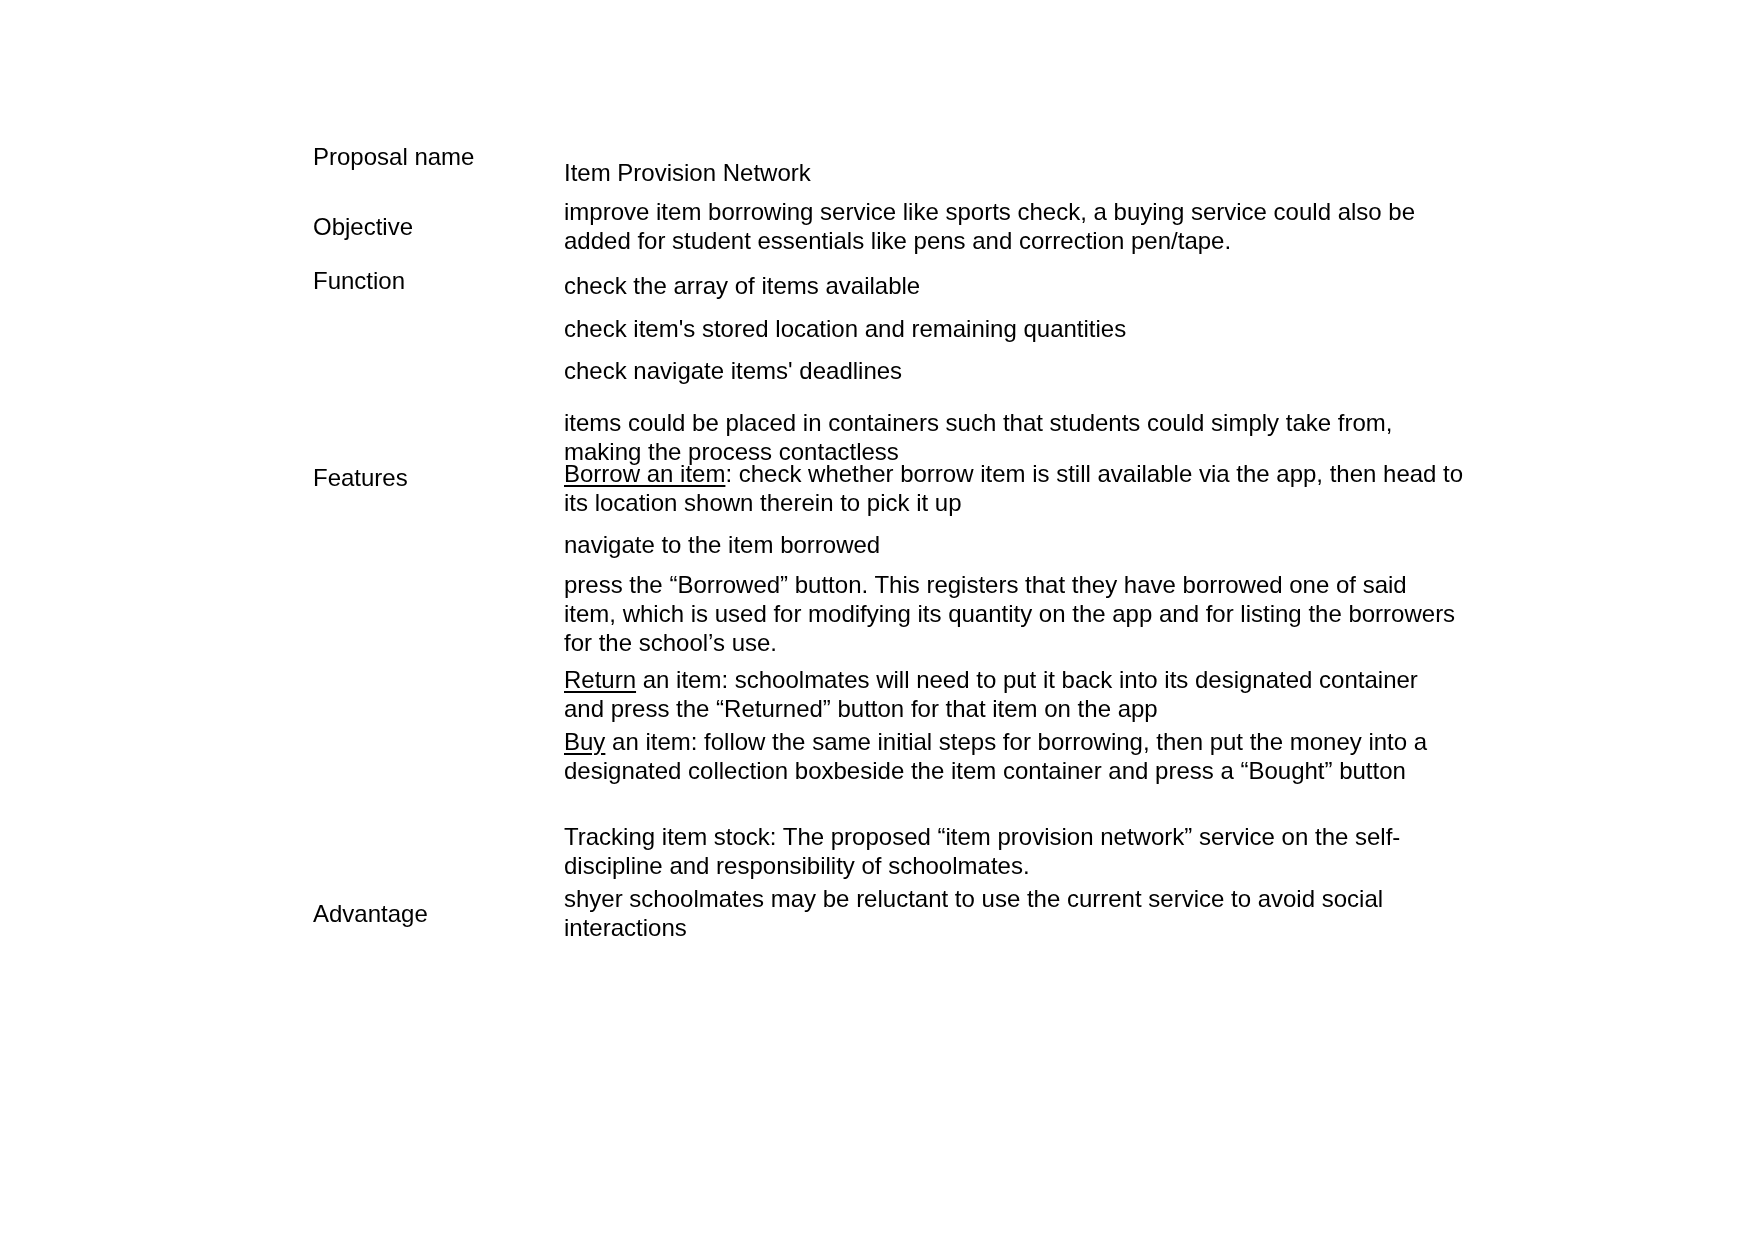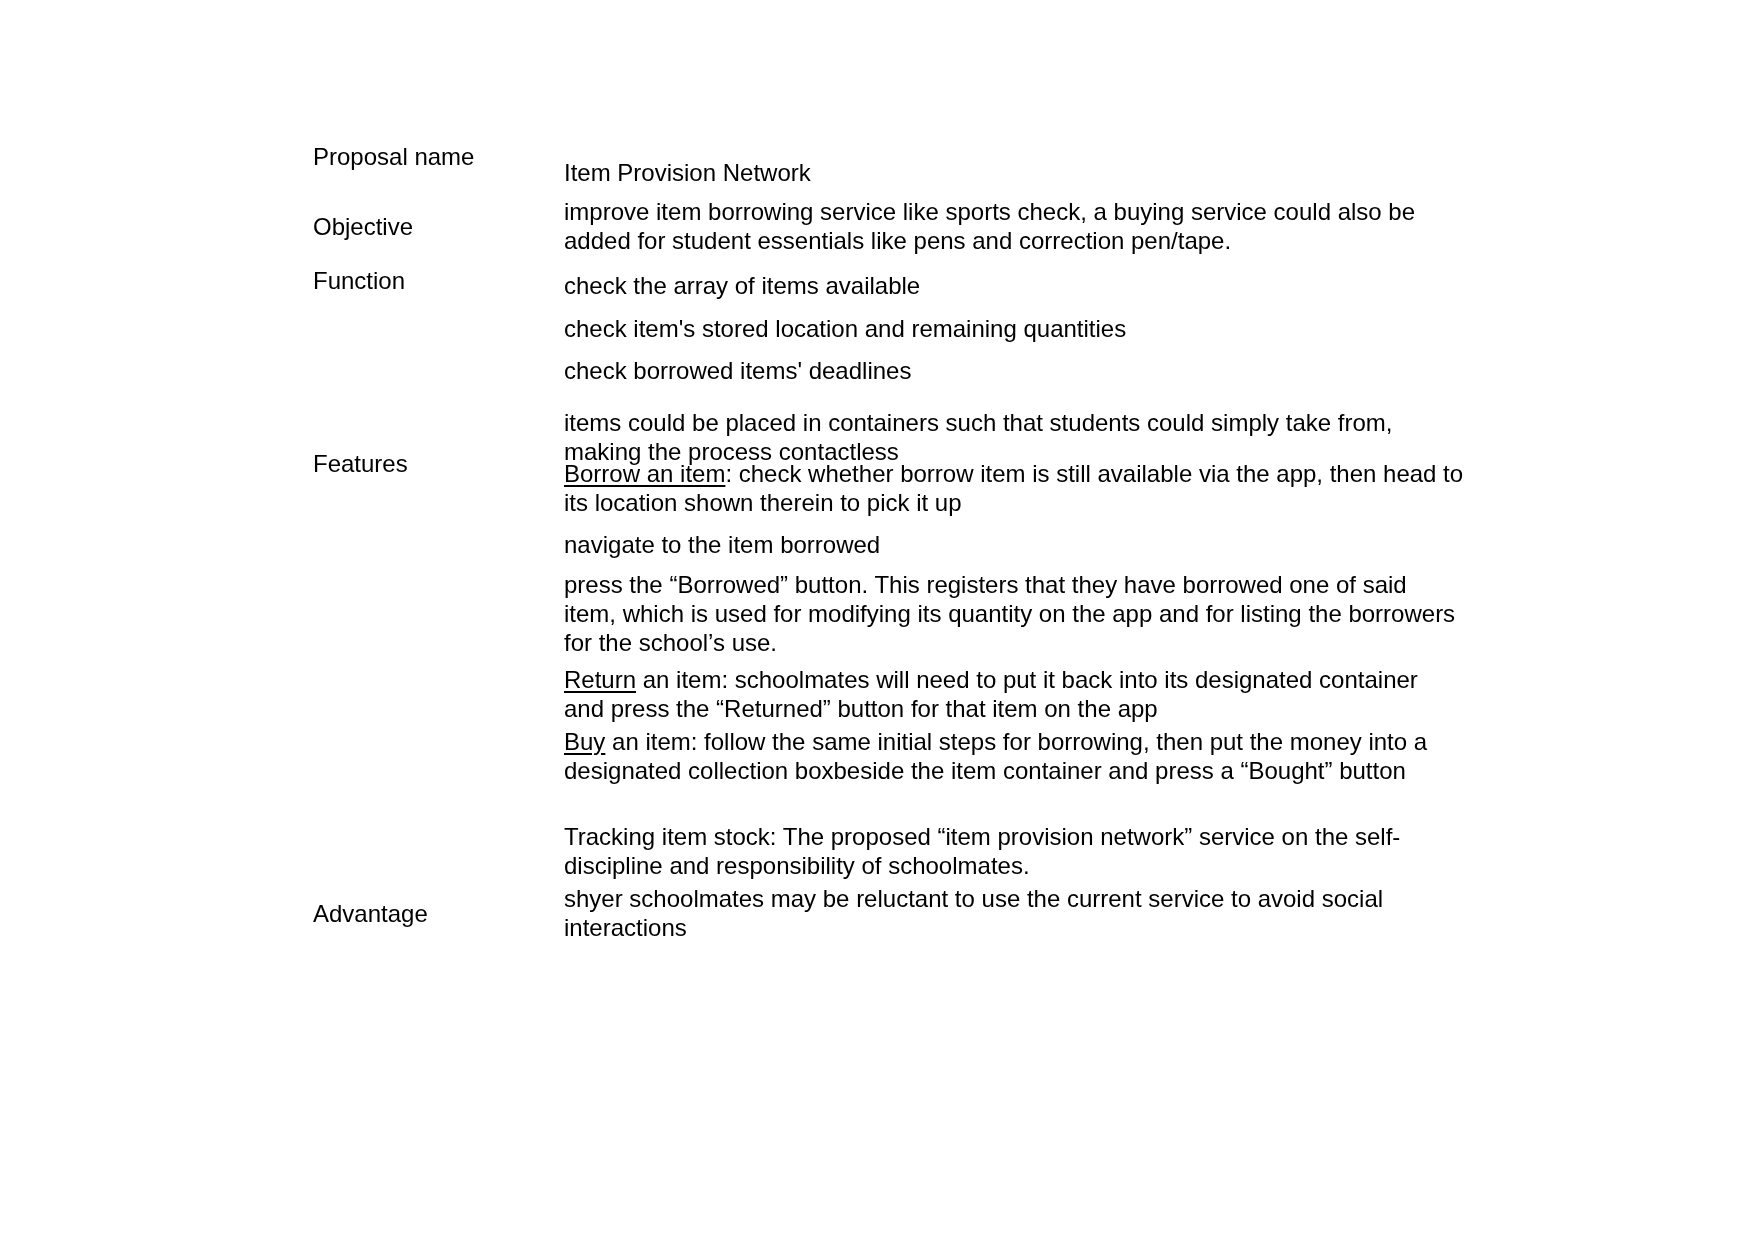--- a/index.html
+++ b/index.html
@@ -15,24 +15,24 @@
 <div>
   <div class="lbl" style="top:142px">Proposal name</div>
   <div class="val" style="top:158px">Item Provision Network</div>
 
   <div class="lbl" style="top:212px">Objective</div>
   <div class="val" style="top:197px">improve item borrowing service like sports check, a buying service could also be added for student essentials like pens and correction pen/tape.</div>
 
   <div class="lbl" style="top:266px">Function</div>
   <div class="val" style="top:271px">check the array of items available</div>
   <div class="val" style="top:314px">check item's stored location and remaining quantities</div>
-  <div class="val" style="top:356px">check borrowed items' deadlines</div>
+  <div class="val" style="top:356px">check navigate items' deadlines</div>
   <div class="val" style="top:408px">items could be placed in containers such that students could simply take from, making the process contactless</div>
 
-  <div class="lbl" style="top:449px">Features</div>
+  <div class="lbl" style="top:463px">Features</div>
   <div class="val" style="top:459px"><u>Borrow an item</u><span>: check whether borrow item is still available via the app, then head to its location shown therein to pick it up</span></div>
   <div class="val" style="top:530px">navigate to the item borrowed</div>
   <div class="val" style="top:570px">press the “Borrowed” button. This registers that they have borrowed one of said item, which is used for modifying its quantity on the app and for listing the borrowers for the school’s use.</div>
   <div class="val" style="top:665px"><u>Return</u><span> an item: schoolmates will need to put it back into its designated container and press the “Returned” button for that item on the app</span></div>
   <div class="val" style="top:727px"><u>Buy</u><span> an item: follow the same initial steps for borrowing, then put the money into a designated collection boxbeside the item container and press a “Bought” button</span></div>
   <div class="val" style="top:822px">Tracking item stock: The proposed “item provision network” service on the self-discipline and responsibility of schoolmates.</div>
 
   <div class="lbl" style="top:899px">Advantage</div>
   <div class="val" style="top:884px">shyer schoolmates may be reluctant to use the current service to avoid social interactions</div>
 </div>

